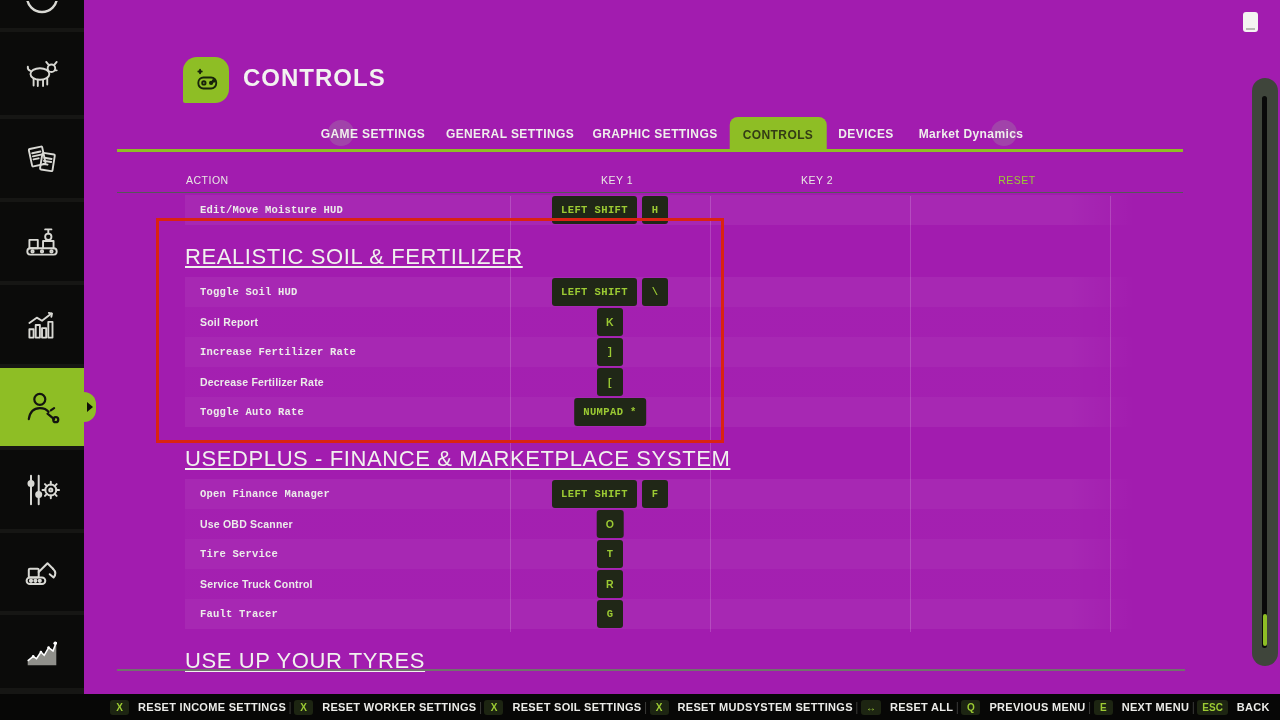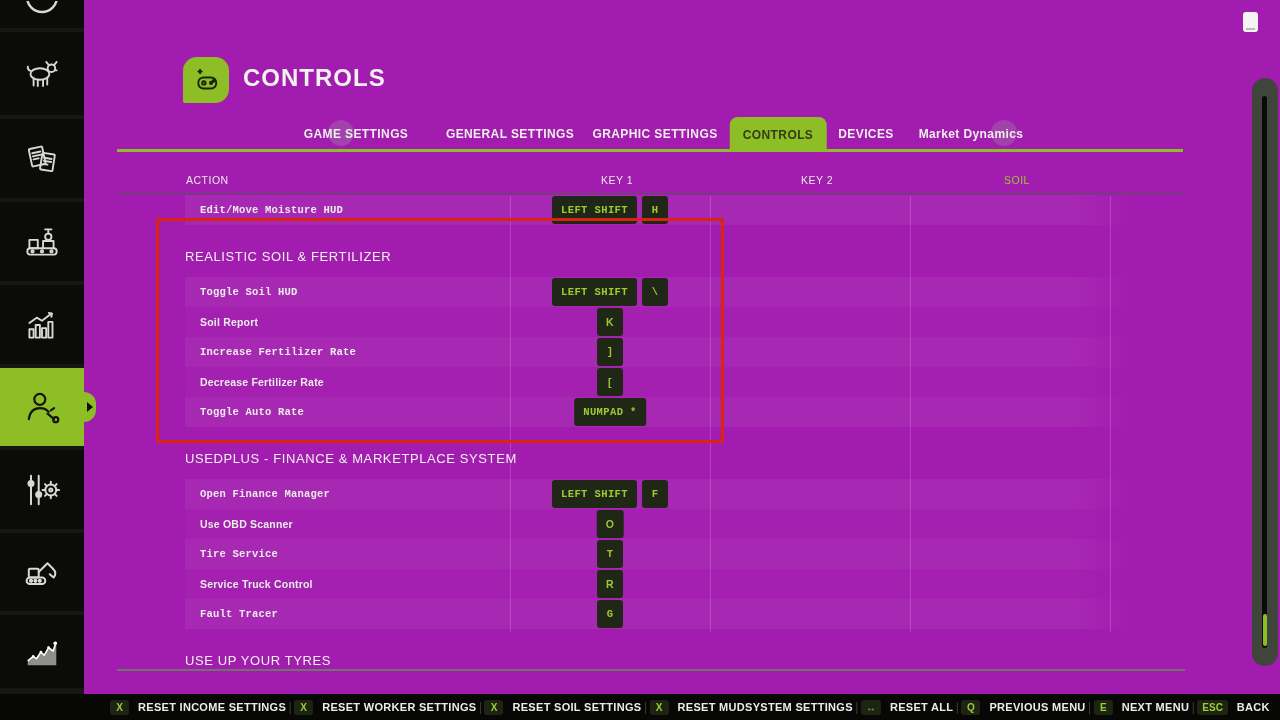--- a/index.html
+++ b/index.html
@@ -40,22 +40,22 @@
   
   #list{position:absolute;left:185px;top:195px;width:950px;}
   .row{position:relative;height:30px;cursor:pointer;}
   .row.light{background:linear-gradient(90deg,rgba(255,255,255,.055) 0%,rgba(255,255,255,.055) 93%,rgba(255,255,255,0) 100%);font-family:Liberation Mono, monospace;}
   .row.dark{background:linear-gradient(90deg,rgba(255,255,255,.018) 0%,rgba(255,255,255,.018) 93%,rgba(255,255,255,0) 100%);}
   .row .action-label{position:absolute;left:15px;top:0;line-height:30px;font-size:10.5px;
                      font-weight:bold;letter-spacing:.2px;color:#ececea;}
   .row .keys{position:absolute;left:425px;top:50%;transform:translate(-50%,-50%);display:flex;gap:5px;}
   .kbadge{background:#202717;color:#9ccb33;font-size:10.5px;font-weight:bold;letter-spacing:.4px;
           padding:8px 9px;border-radius:3px;white-space:nowrap;min-width:8px;text-align:center;cursor:pointer;}
-  .section-heading{margin-top:12px;height:40px;line-height:40px;font-size:13px;color:#f1f1ee;
-                   letter-spacing:.6px;white-space:nowrap;}
+  .section-heading{margin-top:12px;height:40px;line-height:40px;font-size:22px;color:#f1f1ee;
+                   letter-spacing:.6px;white-space:nowrap;text-decoration:underline;}
   #bottom-rule{position:absolute;left:117px;top:669px;width:1068px;height:2px;background:#72726d;}
   
   #highlight-rect{position:absolute;left:156px;top:218px;width:562px;height:219px;
                   border:3px solid #da2312;z-index:6;pointer-events:none;}
   
   #scroll-capsule{position:absolute;left:1252px;top:78px;width:26px;height:588px;
                   background:#3f453b;border-radius:13px;z-index:7;}
   #scroll-track{position:absolute;left:10px;top:18px;width:5px;height:552px;background:#0a0a0a;border-radius:3px;}
   #scroll-thumb{position:absolute;left:0.5px;top:518px;width:4px;height:32px;background:#8ebe25;border-radius:2px;cursor:pointer;}
   
@@ -193,33 +193,33 @@
       <circle cx="29" cy="21" r="1.1" fill="#18230b"></circle>
     </svg>
   </div>
   <div id="page-title">CONTROLS</div>
 
   <div id="device-icon"></div>
 
   <div class="nav-circle" style="left:328px;top:120px;"></div>
   <div class="nav-circle" style="left:991px;top:120px;"></div>
   <div id="tabs">
-      <div class="tab" style="left: 356px;">GAME SETTINGS</div>
+      <div class="tab" style="left: 373px;">GAME SETTINGS</div>
       <div class="tab" style="left: 510px;">GENERAL SETTINGS</div>
       <div class="tab" style="left: 655px;">GRAPHIC SETTINGS</div>
       <div class="tab active" style="left: 778px;">CONTROLS</div>
       <div class="tab" style="left: 866px;">DEVICES</div>
       <div class="tab" style="left: 971px;">Market Dynamics</div>
     </div>
   <div id="tab-underline"></div>
 
   <div class="col-head" style="left:186px;">ACTION</div>
   <div class="col-head center" style="left:610px;">KEY 1</div>
   <div class="col-head center" style="left:810px;">KEY 2</div>
-  <div class="col-head center mouse" style="left:1010px;">SOIL</div>
+  <div class="col-head center mouse" style="left:1010px;">RESET</div>
   <div id="head-line"></div>
 
   <div class="vdivider" style="left:510px;"></div>
   <div class="vdivider" style="left:710px;"></div>
   <div class="vdivider" style="left:910px;"></div>
   <div class="vdivider" style="left:1110px;"></div>
 
   <div id="list">
       <div class="row light">
         <span class="action-label">Edit/Move Moisture HUD</span>

